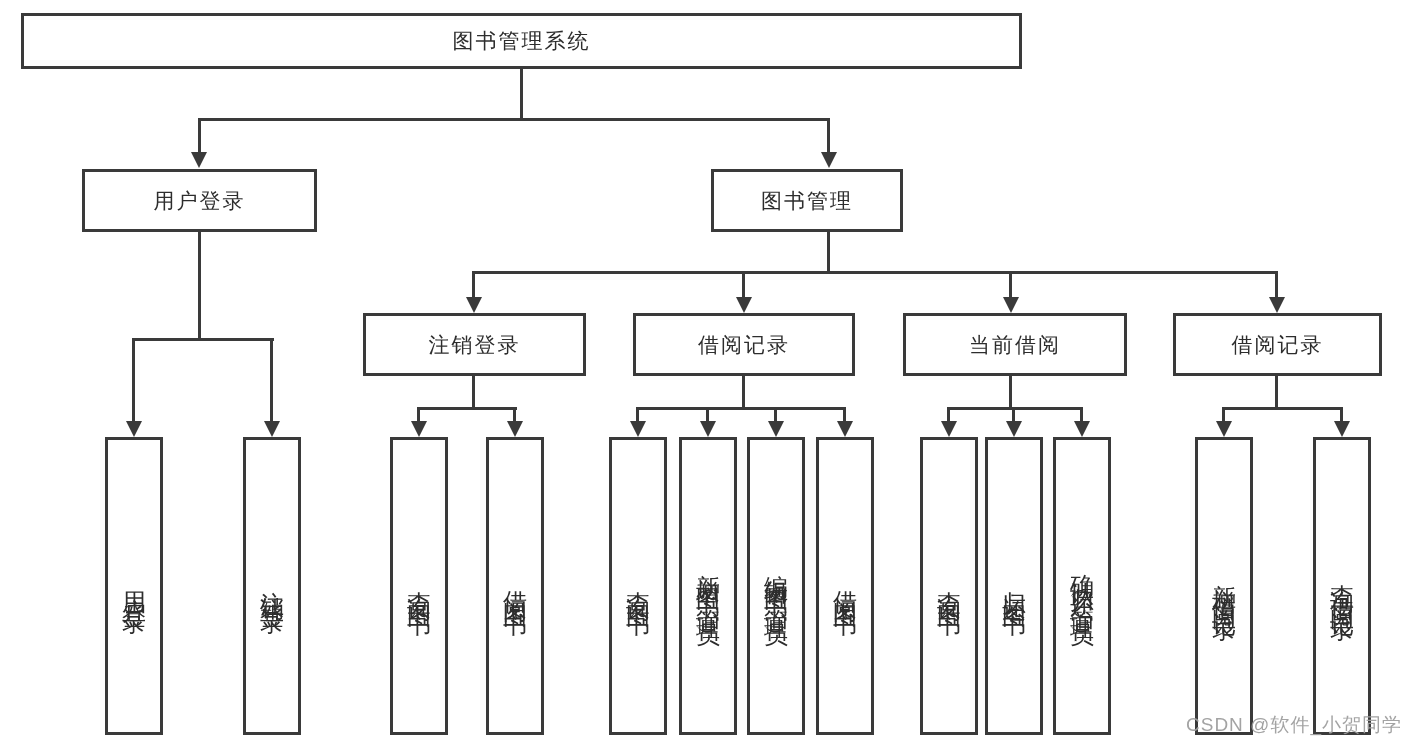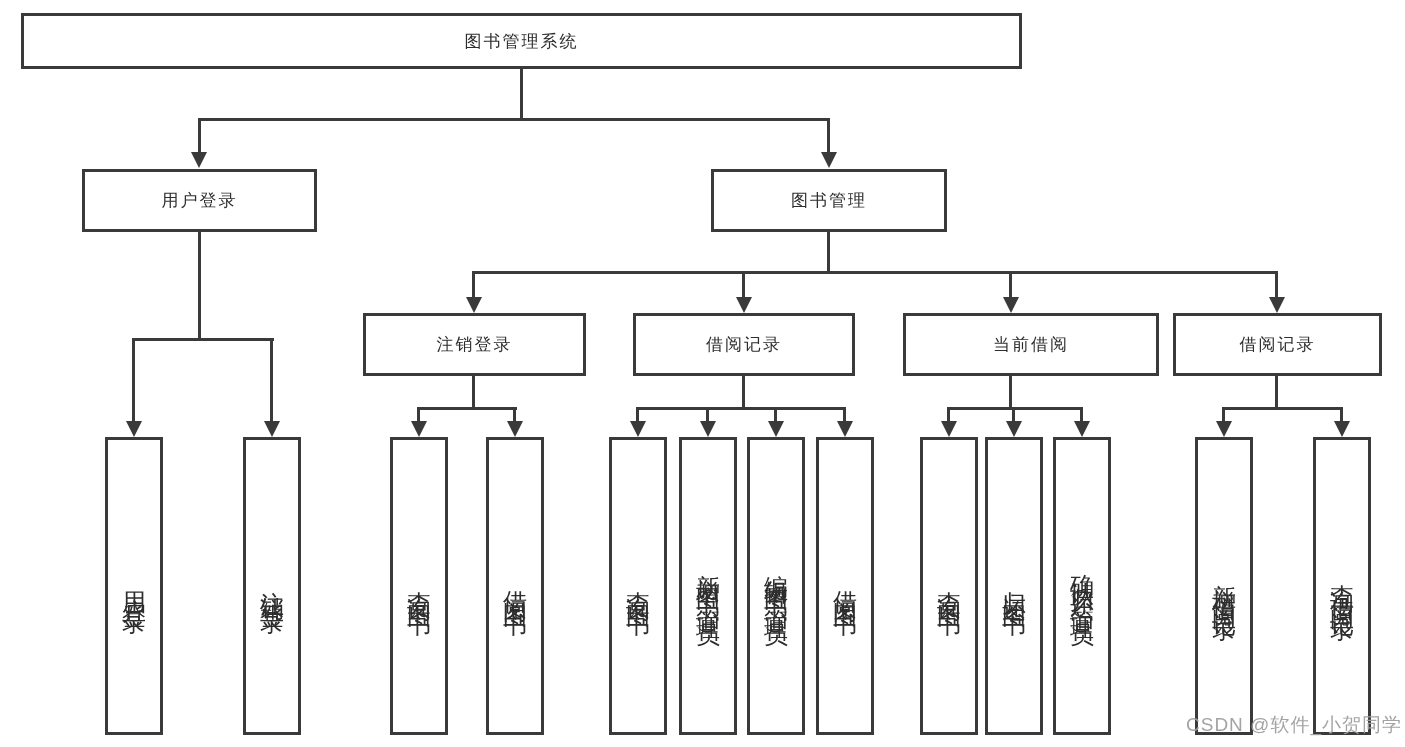--- a/index.html
+++ b/index.html
@@ -5,21 +5,21 @@
   html,body { margin:0; padding:0; background:#ffffff; }
   .canvas {
     position:relative; width:1405px; height:747px; background:#ffffff;
     font-family:"Liberation Sans", sans-serif; overflow:hidden;
   }
   .box {
     position:absolute; background:#ffffff; border:3px solid #3a3a3a;
     box-sizing:border-box; display:flex; align-items:center; justify-content:center;
     color:#2d2d2d; z-index:2;
   }
-  .box .lbl { font-size:17px; letter-spacing:2px; white-space:nowrap; }
+  .box .lbl { font-size:21px; letter-spacing:2px; white-space:nowrap; }
   .box .vlbl {
     writing-mode:vertical-rl; text-orientation:mixed;
     font-size:24px; letter-spacing:7px; line-height:1; white-space:nowrap;
   }
   .vline,.hline { position:absolute; background:#3a3a3a; z-index:1; }
   .tri {
     position:absolute; width:0; height:0; z-index:1;
     border-left:8px solid transparent; border-right:8px solid transparent;
     border-top:16px solid #3a3a3a;
   }
@@ -92,31 +92,31 @@
   <div class="vline" style="left:1340px;top:407px;width:3px;height:15px"></div>
   <div class="tri" style="left:1334px;top:421px"></div>
 
   <div class="box" style="left:21px;top:13px;width:1001px;height:56px">
     <span class="lbl">图书管理系统</span>
   </div>
 
   <div class="box" style="left:82px;top:169px;width:235px;height:63px">
     <span class="lbl">用户登录</span>
   </div>
-  <div class="box" style="left:711px;top:169px;width:236px;height:63px">
+  <div class="box" style="left:711px;top:169px;width:192px;height:63px">
     <span class="lbl">图书管理</span>
   </div>
 
   <div class="box" style="left:363px;top:313px;width:223px;height:63px">
     <span class="lbl">注销登录</span>
   </div>
   <div class="box" style="left:633px;top:313px;width:222px;height:63px">
     <span class="lbl">借阅记录</span>
   </div>
-  <div class="box" style="left:903px;top:313px;width:256px;height:63px">
+  <div class="box" style="left:903px;top:313px;width:224px;height:63px">
     <span class="lbl">当前借阅</span>
   </div>
   <div class="box" style="left:1173px;top:313px;width:209px;height:63px">
     <span class="lbl">借阅记录</span>
   </div>
 
   <div class="box" style="left:105px;top:437px;width:58px;height:298px">
     <span class="vlbl">用户登录</span>
   </div>
   <div class="box" style="left:243px;top:437px;width:58px;height:298px">

